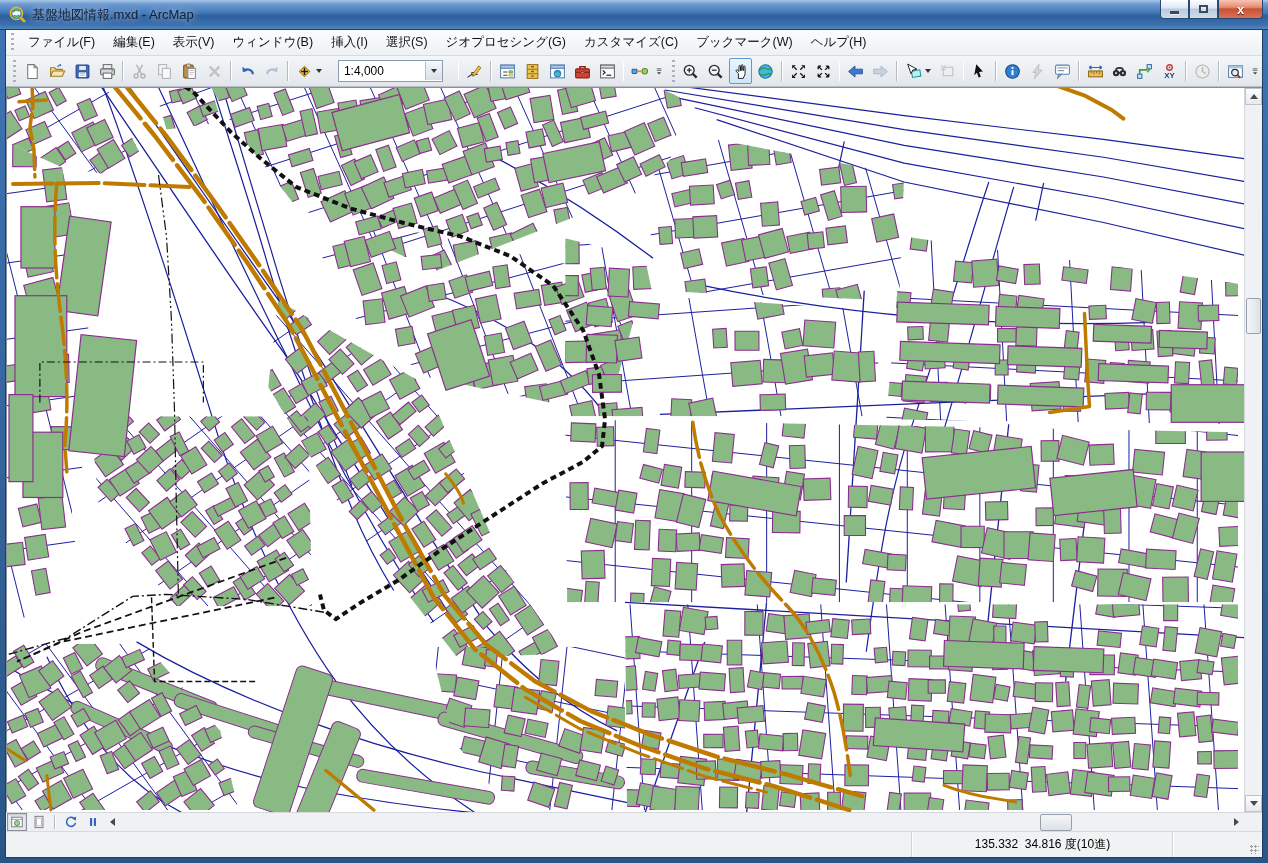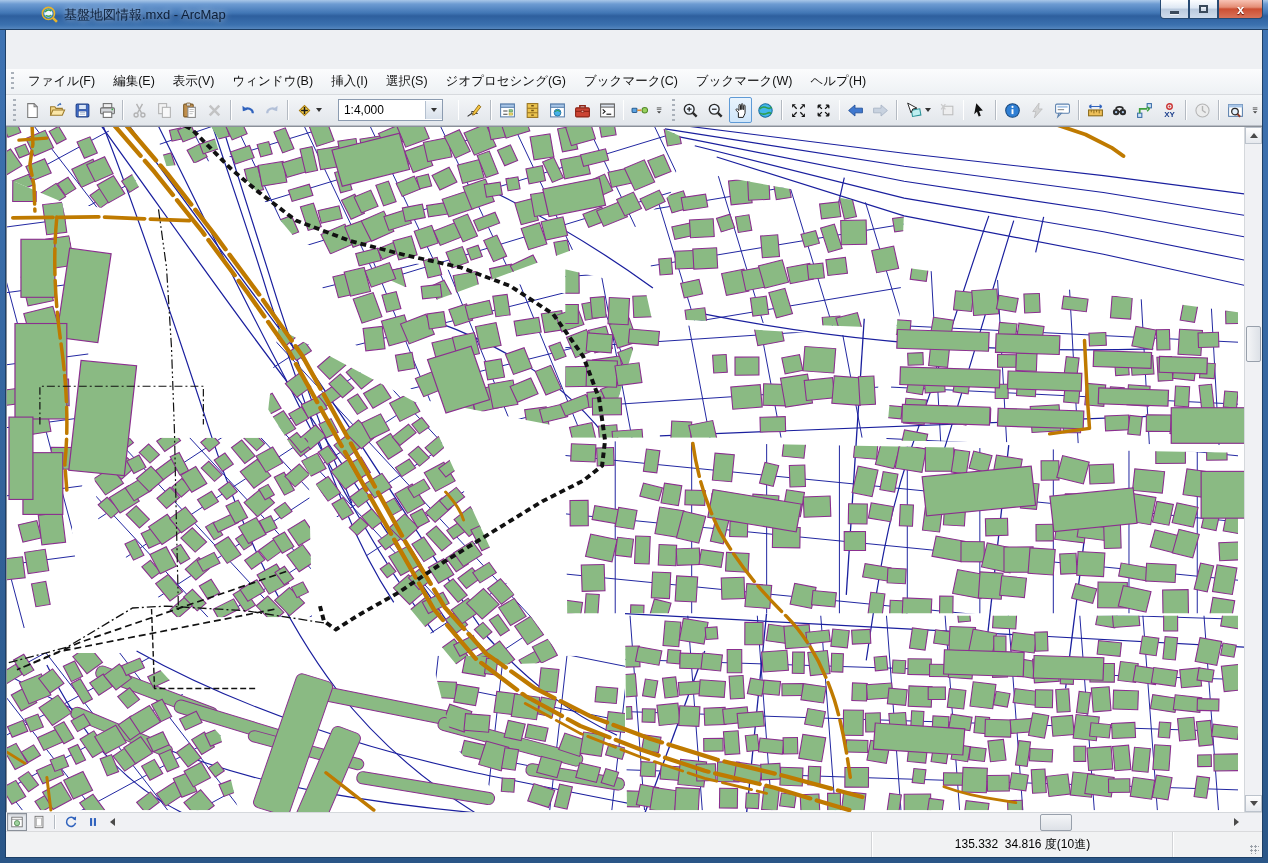--- a/index.html
+++ b/index.html
@@ -2,37 +2,37 @@
 <html><head>
 <meta charset="utf-8">
 <style>
   html,body{margin:0;padding:0;width:1268px;height:863px;overflow:hidden;
     font-family:"Liberation Sans",sans-serif;-webkit-font-smoothing:antialiased;}
   #frame{position:absolute;inset:0;display:flex;flex-direction:column;
     background:linear-gradient(180deg,#3f74b4,#2a5687);}
   
   .titlebar{height:29px;flex:0 0 29px;position:relative;display:flex;align-items:center;
     background:linear-gradient(180deg,#a9c7e8 0%,#6d9bd2 14%,#4176b5 45%,#2e5f9e 55%,#3b71af 86%,#5586bd 100%);
-    border-bottom:1px solid #1d3f66;padding-left:32px;}
+    border-bottom:1px solid #1d3f66;}
   .titlebar .app-icon{width:17px;height:17px;margin:0 6px 0 9px;flex:0 0 auto;}
   .titlebar .title-text{font-size:13px;color:#0d1f38;text-shadow:0 0 6px rgba(255,255,255,.75);}
   .winbtns{position:absolute;top:0;right:5px;display:flex;}
   .winbtn{width:29px;height:19px;border:1px solid #274a73;border-top:none;display:flex;align-items:center;justify-content:center;
     background:linear-gradient(180deg,#fdfeff 0%,#dde7f3 45%,#b9c9dd 50%,#cfdcec 100%);box-sizing:border-box;}
   .winbtn.close{width:45px;border-bottom-right-radius:4px;
     background:linear-gradient(180deg,#f8c3b5 0%,#e48d75 40%,#cc4f33 50%,#d9735a 100%);}
   .winbtn.min{border-bottom-left-radius:4px;}
   .glyph-min{width:9px;height:3px;background:#3a4a5c;box-shadow:0 1px 0 rgba(255,255,255,.7);margin-top:6px;}
   .glyph-max{width:9px;height:8px;border:2px solid #3a4a5c;box-sizing:border-box;background:rgba(255,255,255,.35);}
   .glyph-close{color:#fff;font-size:13px;font-weight:bold;text-shadow:0 1px 1px #5e140a;line-height:1;}
   
   #client{flex:1;display:flex;flex-direction:column;margin:0 5px 5px;background:#eef0f3;min-height:0;
     border:1px solid #1d3f66;border-top:none;}
   .menubar{height:25px;flex:0 0 25px;background:linear-gradient(180deg,#fbfcfd,#eef1f4);
-    border-bottom:1px solid #d7dade;display:flex;align-items:stretch;font-size:12.5px;color:#111;margin-top:39px;}
+    border-bottom:1px solid #d7dade;display:flex;align-items:stretch;font-size:12.5px;color:#111;}
   .menu-grip,.tb-grip{width:8px;margin:3px 2px 3px 3px;
     background-image:repeating-linear-gradient(180deg,#aab1ba 0 2px,transparent 2px 5px);
     background-size:3px 100%;background-repeat:no-repeat;background-position:2px 0;}
   .menu-item{display:flex;align-items:center;padding:0 9px;}
   .toolbar-row{height:30px;flex:0 0 30px;background:linear-gradient(180deg,#f4f6f8,#e2e6eb);
     border-bottom:1px solid #b9bec6;display:flex;align-items:center;padding-left:2px;}
   .tbtn{width:24px;height:24px;margin:0 1px;border:1px solid transparent;border-radius:2px;
     display:flex;align-items:center;justify-content:center;background:transparent;position:relative;}
   .tbtn.checked{border-color:#5e9ad6;background:linear-gradient(180deg,#eaf4fd,#cfe6fa);}
   .tbtn .icon{width:17px;height:17px;}
@@ -72,21 +72,21 @@
   .tri.down{border-left:4px solid transparent;border-right:4px solid transparent;border-top:5px solid #4a4a4a;}
   .tri.left{border-top:4px solid transparent;border-bottom:4px solid transparent;border-right:5px solid #4a4a4a;}
   .tri.right{border-top:4px solid transparent;border-bottom:4px solid transparent;border-left:5px solid #4a4a4a;}
   .harrow{width:17px;height:16px;display:flex;align-items:center;justify-content:center;}
   .corner{width:17px;height:16px;}
   
   .statusbar{height:25px;flex:0 0 25px;background:#f1f2f3;border-top:1px solid #d9dadc;
     display:flex;align-items:stretch;font-size:12px;color:#000;}
   .sb-spacer{flex:1;}
   .sb-sep{width:1px;background:#d2d4d7;border-right:1px solid #fff;}
-  .sb-coords{width:299px;display:flex;align-items:center;justify-content:center;white-space:pre;}
+  .sb-coords{width:259px;display:flex;align-items:center;justify-content:center;white-space:pre;}
   .sb-tail{width:72px;}
   .sb-grip{width:16px;position:relative;}
   .sb-grip::after{content:"";position:absolute;right:3px;bottom:3px;width:9px;height:9px;
     background-image:radial-gradient(circle at 1.5px 1.5px,#9aa0a8 1.2px,transparent 1.3px);
     background-size:4px 4px;}
 </style>
 </head>
 <body>
 
 <div id="frame">
@@ -113,21 +113,21 @@
   <div id="client">
     <div class="menubar" id="menubar">
         <div class="menu-grip"></div>
         <div class="menu-item">ファイル(F)</div>
         <div class="menu-item">編集(E)</div>
         <div class="menu-item">表示(V)</div>
         <div class="menu-item">ウィンドウ(B)</div>
         <div class="menu-item">挿入(I)</div>
         <div class="menu-item">選択(S)</div>
         <div class="menu-item">ジオプロセシング(G)</div>
-        <div class="menu-item">ブックマーク(C)</div>
+        <div class="menu-item">カスタマイズ(C)</div>
         <div class="menu-item">ブックマーク(W)</div>
         <div class="menu-item">ヘルプ(H)</div>
       </div>
     <div class="toolbar-row" id="toolbar-row">
         <div class="tb-grip" style="height: 22px;"></div>
         <div class="tbtn">
           <svg viewBox="0 0 16 16" class="icon">
             <path d="M3.5 1.5h6l3 3v10h-9z" fill="#fff" stroke="#7a7a7a"></path>
             <path d="M9.5 1.5v3h3" fill="none" stroke="#7a7a7a"></path>
           </svg>

